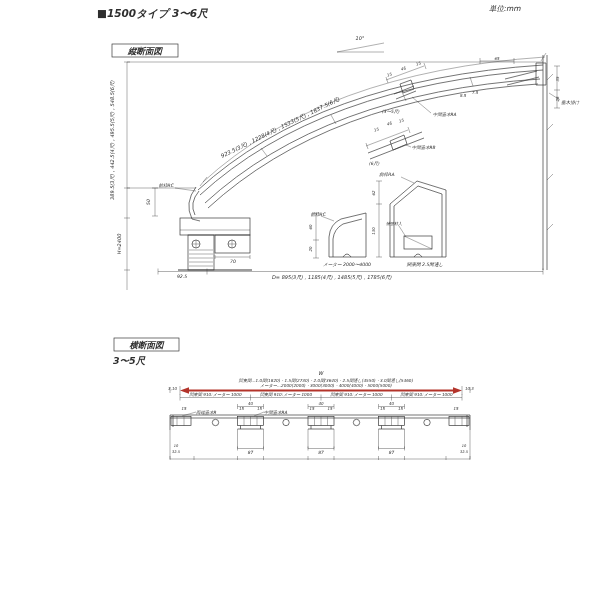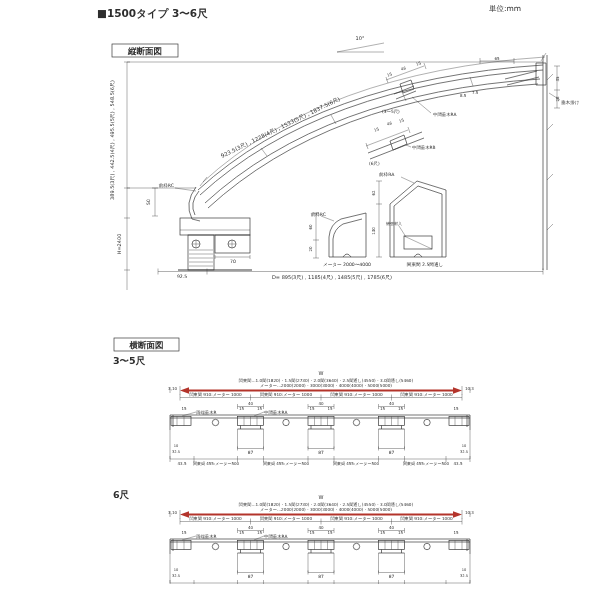--- a/index.html
+++ b/index.html
@@ -1,16 +1,16 @@
 <!DOCTYPE html>
 <html><head>
 <meta charset="utf-8">
 <style>
   html,body{margin:0;padding:0;background:#fff;}
-  #page{position:relative;width:600px;height:584px;background:#ffffff;overflow:hidden;}
+  #page{position:relative;width:600px;height:460px;background:#ffffff;overflow:hidden;font-style:italic;}
   svg{position:absolute;left:0;top:0;}
   svg path,svg rect,svg circle,svg line{stroke:#3a3a3a;stroke-width:.7;fill:none;}
   svg .thin{stroke-width:.4;}
   svg .thick{stroke-width:1.1;}
   svg .red{stroke:#b3342b;stroke-width:1.8;}
   svg .redfill{fill:#b3342b;stroke:none;}
   svg text{fill:#2e2e2e;font-family:"DejaVu Sans",sans-serif;stroke:none;}
   .t35{font-size:3.6px;} .t4{font-size:4px;} .t42{font-size:4.2px;} .t43{font-size:4.4px;}
   .t45{font-size:4.6px;} .t5{font-size:5px;} .t55{font-size:5.5px;} .t7{font-size:7.5px;}
   .t8{font-size:8.5px;font-weight:bold;} .t95{font-size:9.5px;font-weight:bold;}

